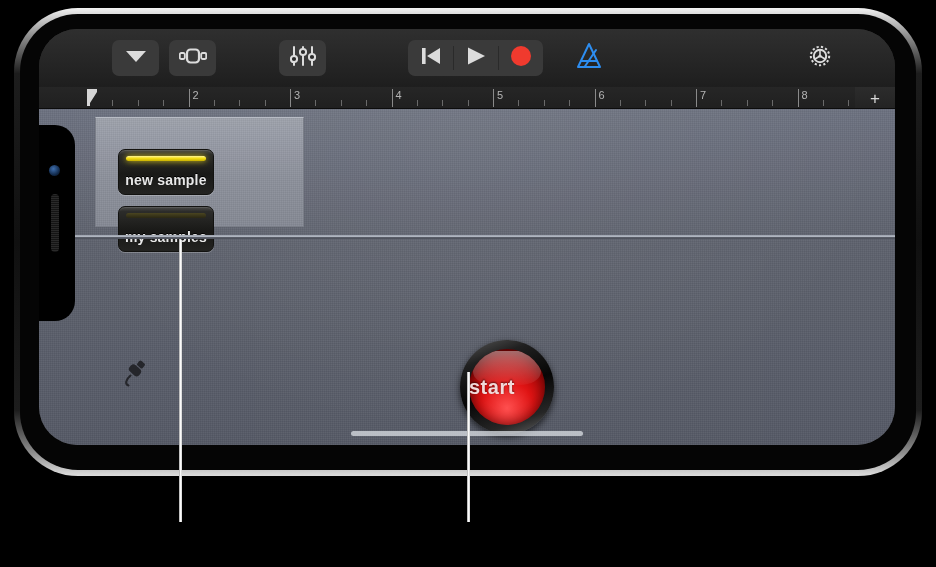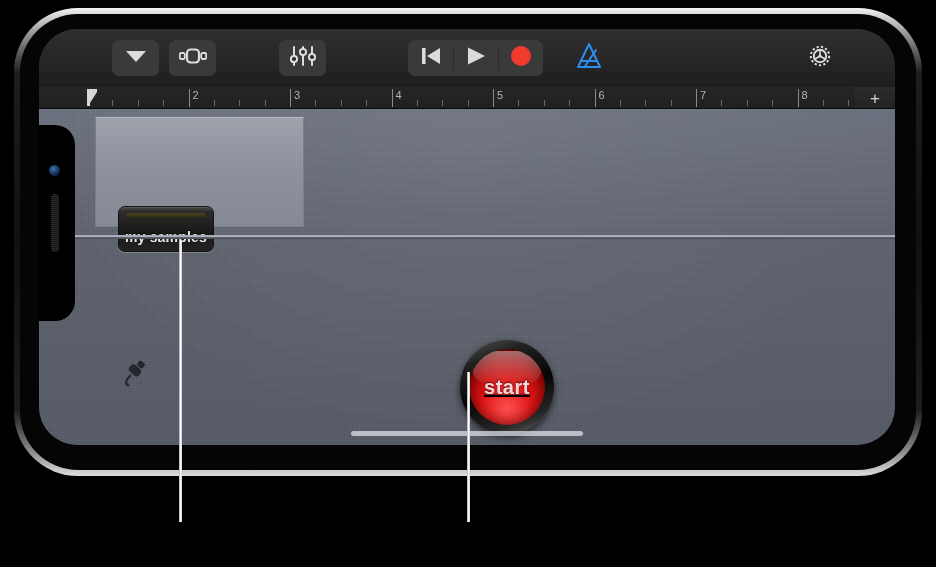--- a/index.html
+++ b/index.html
@@ -335,23 +335,21 @@
   #start-btn {
     position: absolute;
     left: 9px; top: 9px;
     width: 76px; height: 76px;
     border-radius: 50%;
     background:
       radial-gradient(circle at 50% 78%, #ff5050 0%, #e01414 38%, #9c0404 72%, #4e0101 100%);
     box-shadow: inset 0 0 14px rgba(0,0,0,.55);
     display: flex;
     align-items: center;
-    justify-content: center;
     overflow: hidden;
-    text-decoration: underline;
   }
   #start-gloss {
     position: absolute;
     left: 4px; top: 2px;
     width: 68px; height: 34px;
     border-radius: 50% 50% 48% 48% / 92% 92% 58% 58%;
     background: linear-gradient(180deg, rgba(255,255,255,.42), rgba(255,255,255,.04));
     pointer-events: none;
   }
   #start-label {
@@ -538,20 +536,24 @@
         <div id="ruler-plus">+</div>
       </div>
 
       <div id="sampler">
         <div class="noise"></div>
 
         <div id="left-panel">
           <div class="noise"></div>
         </div>
 
+        <div class="panel-btn" id="btn-new-sample">
+          <div class="led led-on"></div>
+          <span class="lbl">new sample</span>
+        </div>
 
         <div class="panel-btn" id="btn-my-samples">
           <div class="led led-off"></div>
           <span class="lbl">my samples</span>
         </div>
 
 
         <div id="divider"></div>
 
         <div id="jack-icon">

